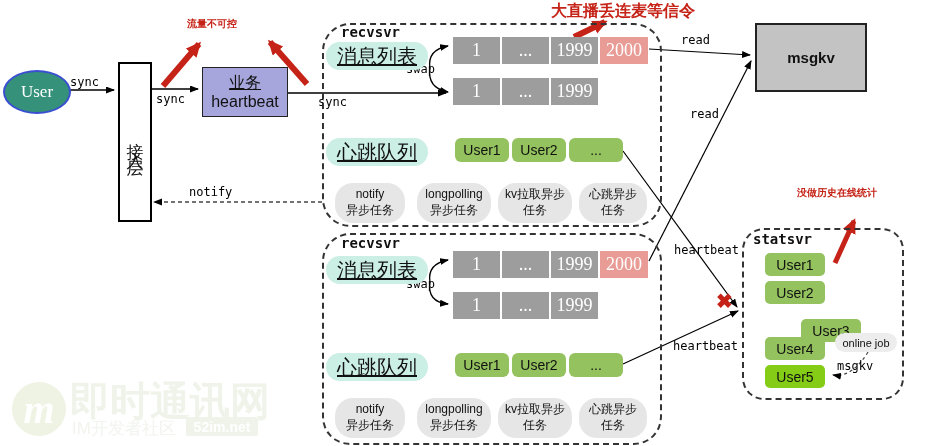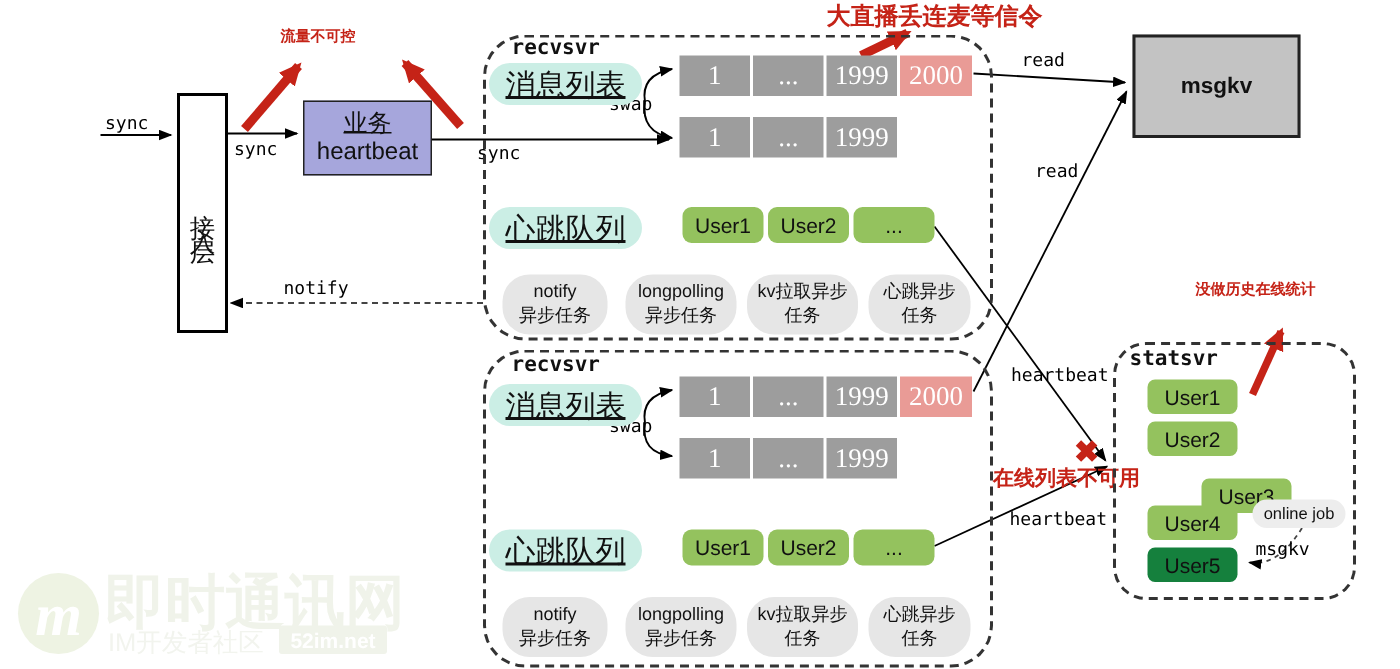--- a/index.html
+++ b/index.html
@@ -31,21 +31,21 @@
     font-family:"Liberation Serif",serif;font-size:18px;width:47px;height:27px;}
   .cell.pink{background:#e99b96;}
   .gcell{background:#94c25e;border-radius:6px;display:flex;align-items:center;justify-content:center;
     font-size:14px;height:24px;}
   .task{background:#e6e6e6;border-radius:18px;display:flex;flex-direction:column;align-items:center;
     justify-content:center;font-size:12px;line-height:1.3;height:40px;text-align:center;}
 
   
   .ucell{width:60px;height:23px;border-radius:5px;background:#94c25e;display:flex;align-items:center;
     justify-content:center;font-size:14px;left:765px;}
-  .ucell.gray{background:#15803d;}
+  .ucell.gray{background:#84cc16;}
   .online-job{left:835px;top:333px;width:62px;height:19px;border-radius:10px;background:#ededed;
     display:flex;align-items:center;justify-content:center;font-size:11px;}
 
   
   .mono{font-family:"DejaVu Sans Mono",monospace;font-size:12px;color:#000;}
   .red-note{color:#c52317;font-weight:bold;font-size:10px;white-space:nowrap;}
   .xmark{color:#c52317;font-weight:bold;font-size:20px;}
   .wm-circle{left:12px;top:382px;width:54px;height:54px;border-radius:50%;background:#eef3e3;
     display:flex;align-items:center;justify-content:center;color:#fff;
     font-family:"Liberation Serif",serif;font-style:italic;font-weight:bold;font-size:40px;}
@@ -93,20 +93,21 @@
     <path d="M430,282 Q427,302 448,304" fill="none" stroke="#000" stroke-width="1.3" marker-end="url(#ah)"></path>
 
     <path d="M868,352 Q852,378 833,375" fill="none" stroke="#444" stroke-width="1.2" stroke-dasharray="3 3" marker-end="url(#ah)"></path>
 
     <line x1="163" y1="86" x2="199" y2="44" stroke="#c52317" stroke-width="6" marker-end="url(#ahr)"></line>
     <line x1="307" y1="84" x2="270" y2="42" stroke="#c52317" stroke-width="6" marker-end="url(#ahr)"></line>
     <line x1="574" y1="37" x2="605" y2="22" stroke="#c52317" stroke-width="6" marker-end="url(#ahr)"></line>
     <line x1="835" y1="263" x2="854" y2="221" stroke="#c52317" stroke-width="5" marker-end="url(#ahr)"></line>
   </svg>
 
+  <div class="abs user-oval">User</div>
   <div class="abs access">
     <span>接入层</span>
   </div>
   <div class="abs logicsvr">
     <div class="u">业务</div>
     <div>heartbeat</div>
   </div>
   <div class="abs msgkv">msgkv</div>
 
   <div class="abs mono" style="left:70px;top:75px;">sync</div>
@@ -117,21 +118,20 @@
   <div class="abs mono" style="left:690px;top:107px;">read</div>
   <div class="abs mono" style="left:674px;top:243px;">heartbeat</div>
   <div class="abs mono" style="left:673px;top:339px;">heartbeat</div>
   <div class="abs mono" style="left:406px;top:62px;">swap</div>
   <div class="abs mono" style="left:406px;top:277px;">swap</div>
   <div class="abs mono" style="left:837px;top:359px;">msgkv</div>
 
   <div class="abs red-note" style="left:187px;top:17px;">流量不可控</div>
   <div class="abs red-note" style="left:797px;top:186px;">没做历史在线统计</div>
   <div class="abs red-note" style="left:551px;top:1px;font-size:16px;">大直播丢连麦等信令</div>
-  <div class="abs red-note" style="left:662px;top:310px;font-size:14px;">在线列表不可用</div>
   <div class="abs xmark" style="left:716px;top:289px;">✖</div>
 
   <div class="abs svr" style="left:322px;top:23px;width:336px;height:200px;"></div>
   <div class="abs svr-title" style="left:341px;top:24px;">recvsvr</div>
   <div class="abs mint-pill" style="left:326px;top:42px;">消息列表</div>
 
   <div class="abs cell" style="left:453px;top:37px;">1</div>
   <div class="abs cell" style="left:502px;top:37px;">...</div>
   <div class="abs cell" style="left:551px;top:37px;">1999</div>
   <div class="abs cell pink" style="left:600px;top:37px;width:48px;">2000</div>

